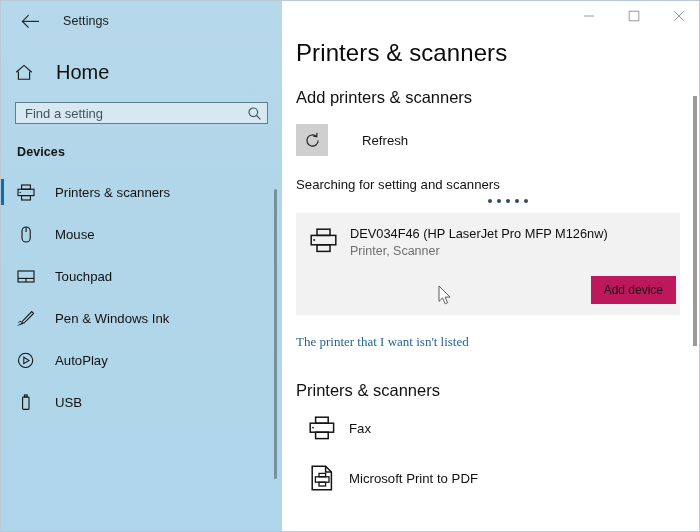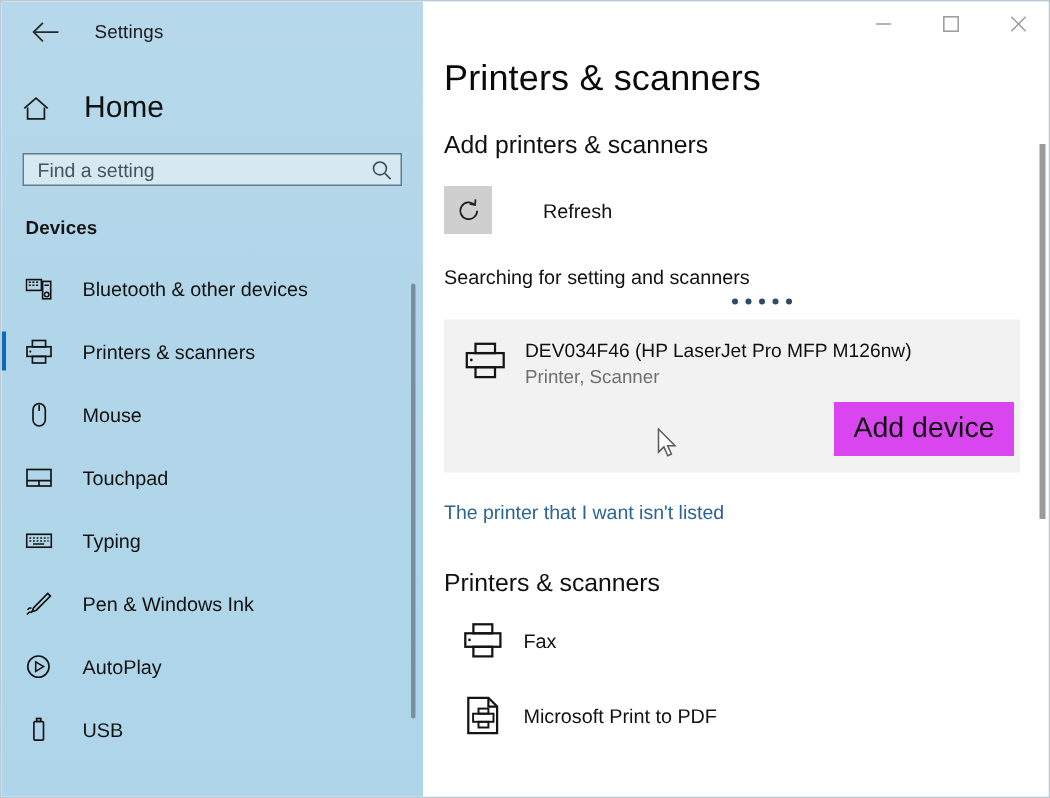--- a/index.html
+++ b/index.html
@@ -243,35 +243,36 @@
     white-space: nowrap;
   }
   .found-sub {
     font-size: 12.5px;
     color: #6f6f6f;
     margin-top: 3px;
   }
   .add-device-btn {
     position: absolute;
     right: 4px; bottom: 11px;
-    background: #d946ef;
+    background: #be185d;
     border: none;
     padding: 7px 13px;
     font-family: "Liberation Sans", sans-serif;
-    font-size: 19px;
+    font-size: 12px;
     color: #111;
     cursor: default;
   }
 
   .not-listed-link {
     display: block;
     margin-top: 19px;
     font-size: 13px;
     color: #2a6496;
     text-decoration: none;
+    font-family: Liberation Serif, serif;
   }
 
   .section-head-2 {
     font-size: 16.5px;
     color: #101010;
     margin-top: 31px;
   }
 
   .device-row {
     display: flex;
@@ -346,37 +347,20 @@
           <circle cx="6.3" cy="6.3" r="4.3" fill="none" stroke="currentColor" stroke-width="1.1"></circle>
           <line x1="9.5" y1="9.5" x2="13.4" y2="13.4" stroke="currentColor" stroke-width="1.1"></line>
         </svg>
       </span>
     </div>
 
     <div class="sb-group-title">Devices</div>
 
     <div class="nav-list">
 
-      <div class="nav-item">
-        <span class="nav-ico">
-          <svg width="18" height="15" viewBox="0 0 18 15">
-            <rect x="0.6" y="1.4" width="10" height="7.2" fill="none" stroke="currentColor" stroke-width="1.1"></rect>
-            <line x1="2.2" y1="3.2" x2="3.6" y2="3.2" stroke="currentColor" stroke-width="1"></line>
-            <line x1="4.6" y1="3.2" x2="6" y2="3.2" stroke="currentColor" stroke-width="1"></line>
-            <line x1="7" y1="3.2" x2="8.4" y2="3.2" stroke="currentColor" stroke-width="1"></line>
-            <line x1="2.2" y1="5.2" x2="3.6" y2="5.2" stroke="currentColor" stroke-width="1"></line>
-            <line x1="4.6" y1="5.2" x2="6" y2="5.2" stroke="currentColor" stroke-width="1"></line>
-            <line x1="7" y1="5.2" x2="8.4" y2="5.2" stroke="currentColor" stroke-width="1"></line>
-            <rect x="11.4" y="2.6" width="5.4" height="11.6" fill="none" stroke="currentColor" stroke-width="1.1"></rect>
-            <line x1="12.6" y1="5.2" x2="15.6" y2="5.2" stroke="currentColor" stroke-width="1"></line>
-            <circle cx="14.1" cy="11.4" r="1.5" fill="none" stroke="currentColor" stroke-width="1"></circle>
-          </svg>
-        </span>
-        <span class="nav-lbl">Bluetooth &amp; other devices</span>
-      </div>
 
       <div class="nav-item selected">
         <span class="nav-ico">
           <svg width="18" height="17" viewBox="0 0 18 17">
             <rect x="4.6" y="1" width="8.8" height="4.2" fill="none" stroke="currentColor" stroke-width="1.1"></rect>
             <rect x="1" y="5.2" width="16" height="6.4" fill="none" stroke="currentColor" stroke-width="1.1"></rect>
             <rect x="4.6" y="11.6" width="8.8" height="4.4" fill="none" stroke="currentColor" stroke-width="1.1"></rect>
             <circle cx="3.2" cy="8.4" r="0.7" fill="currentColor"></circle>
           </svg>
         </span>
@@ -397,41 +381,20 @@
         <span class="nav-ico">
           <svg width="18" height="15" viewBox="0 0 18 15">
             <rect x="1" y="2" width="16" height="11" fill="none" stroke="currentColor" stroke-width="1.1"></rect>
             <line x1="1" y1="9.4" x2="17" y2="9.4" stroke="currentColor" stroke-width="1.1"></line>
             <line x1="9" y1="9.4" x2="9" y2="13" stroke="currentColor" stroke-width="1.1"></line>
           </svg>
         </span>
         <span class="nav-lbl">Touchpad</span>
       </div>
 
-      <div class="nav-item">
-        <span class="nav-ico">
-          <svg width="18" height="13" viewBox="0 0 18 13">
-            <rect x="0.8" y="2.2" width="16.4" height="8.6" fill="none" stroke="currentColor" stroke-width="1.1"></rect>
-            <line x1="2.6" y1="4.6" x2="3.8" y2="4.6" stroke="currentColor" stroke-width="1"></line>
-            <line x1="5" y1="4.6" x2="6.2" y2="4.6" stroke="currentColor" stroke-width="1"></line>
-            <line x1="7.4" y1="4.6" x2="8.6" y2="4.6" stroke="currentColor" stroke-width="1"></line>
-            <line x1="9.8" y1="4.6" x2="11" y2="4.6" stroke="currentColor" stroke-width="1"></line>
-            <line x1="12.2" y1="4.6" x2="13.4" y2="4.6" stroke="currentColor" stroke-width="1"></line>
-            <line x1="14.6" y1="4.6" x2="15.4" y2="4.6" stroke="currentColor" stroke-width="1"></line>
-            <line x1="2.6" y1="6.6" x2="3.8" y2="6.6" stroke="currentColor" stroke-width="1"></line>
-            <line x1="5" y1="6.6" x2="6.2" y2="6.6" stroke="currentColor" stroke-width="1"></line>
-            <line x1="7.4" y1="6.6" x2="8.6" y2="6.6" stroke="currentColor" stroke-width="1"></line>
-            <line x1="9.8" y1="6.6" x2="11" y2="6.6" stroke="currentColor" stroke-width="1"></line>
-            <line x1="12.2" y1="6.6" x2="13.4" y2="6.6" stroke="currentColor" stroke-width="1"></line>
-            <line x1="14.6" y1="6.6" x2="15.4" y2="6.6" stroke="currentColor" stroke-width="1"></line>
-            <line x1="5" y1="8.6" x2="12.4" y2="8.6" stroke="currentColor" stroke-width="1"></line>
-          </svg>
-        </span>
-        <span class="nav-lbl">Typing</span>
-      </div>
 
       <div class="nav-item">
         <span class="nav-ico">
           <svg width="18" height="17" viewBox="0 0 18 17">
             <path d="M14.8 1.6 L16.6 3.4 L7.2 12.8 L4.4 13.8 L5.4 11.2 Z" fill="none" stroke="currentColor" stroke-width="1.1"></path>
             <path d="M1 15.8 q1.6 -2.6 3.2 -1.4" fill="none" stroke="currentColor" stroke-width="1"></path>
             <path d="M1.4 12.6 q1.4 -2 2.6 -1" fill="none" stroke="currentColor" stroke-width="1"></path>
           </svg>
         </span>
         <span class="nav-lbl">Pen &amp; Windows Ink</span>

